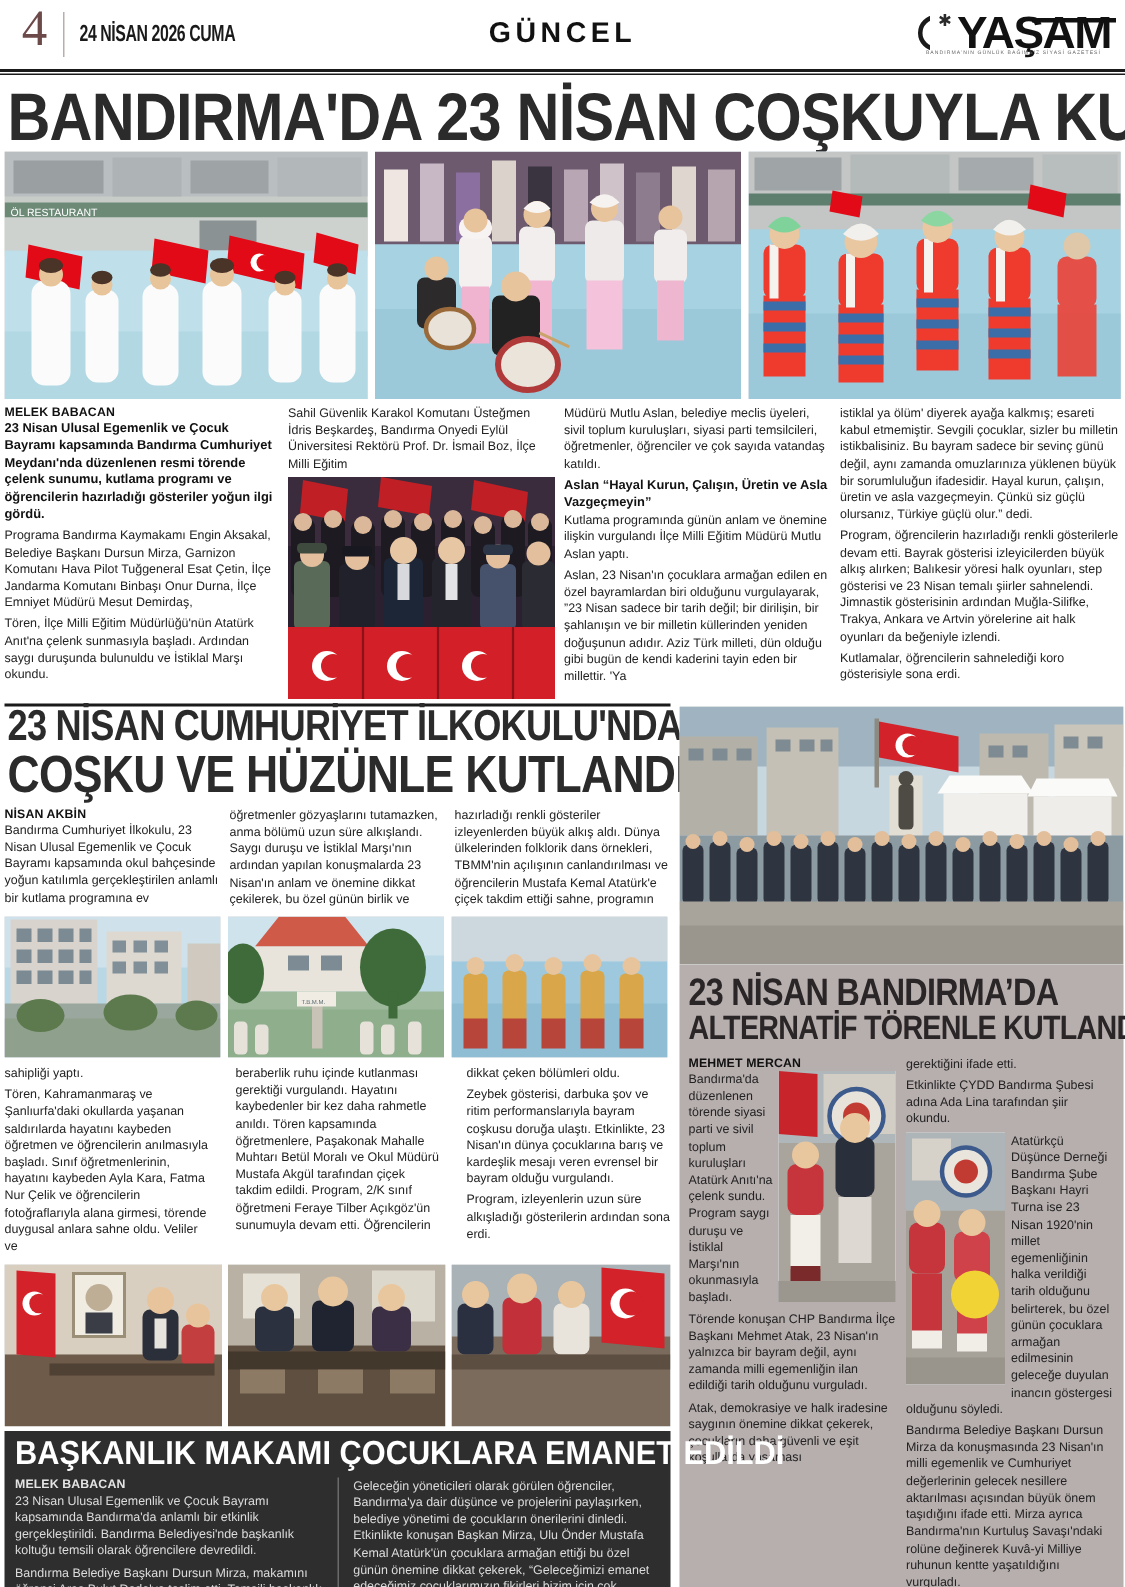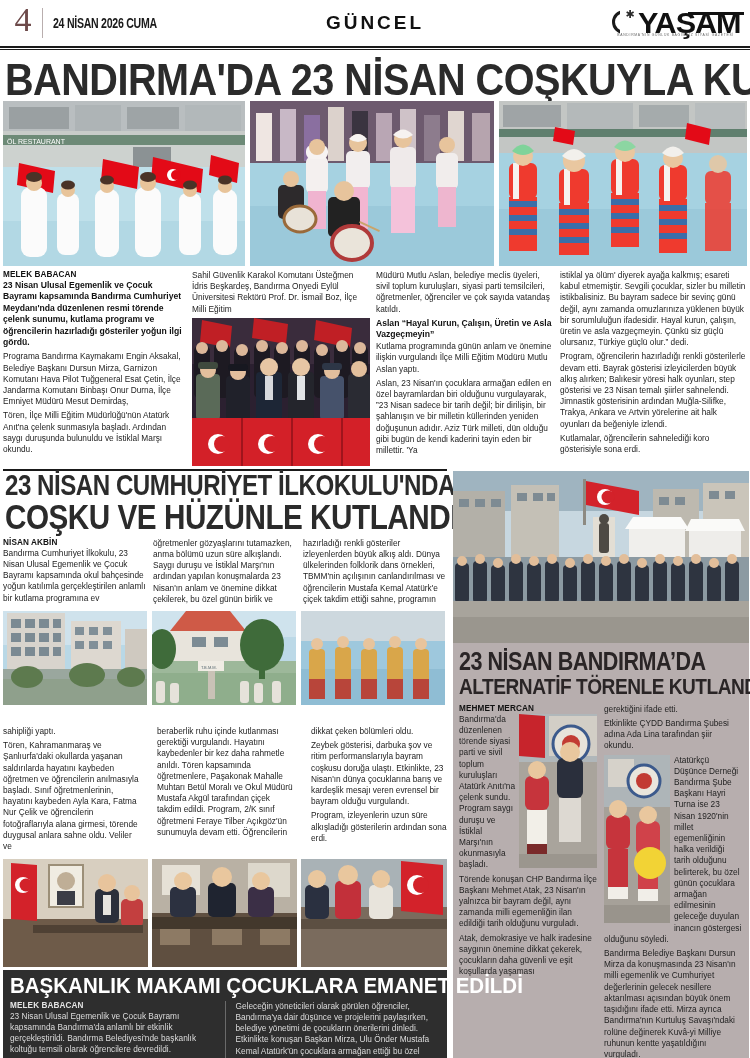--- a/index.html
+++ b/index.html
@@ -566,21 +566,21 @@
               <rect x="8" y="68" width="16" height="20"></rect>
                 <rect x="34" y="68" width="16" height="20"></rect>
               <rect x="60" y="68" width="16" height="20"></rect>
                 <rect x="86" y="68" width="16" height="20"></rect>
               <rect x="112" y="68" width="16" height="20"></rect>
             </g>
           </svg>
         </div>
       </div>
 
-      <div style="display:flex;gap:18px;margin-top:21px;">
+      <div style="display:flex;gap:18px;margin-top:5px;">
         <div style="width:144px;">
           <p class="bt">sahipliği yaptı.</p>
           <p class="bt">Tören, Kahramanmaraş ve Şanlıurfa'daki okullarda yaşanan saldırılarda hayatını kaybeden öğretmen ve öğrencilerin anılmasıyla başladı. Sınıf öğretmenlerinin, hayatını kaybeden Ayla Kara, Fatma Nur Çelik ve öğrencilerin fotoğraflarıyla alana girmesi, törende duygusal anlara sahne oldu. Veliler ve</p>
         </div>
         <div style="width:144px;">
           <p class="bt">beraberlik ruhu içinde kutlanması gerektiği vurgulandı. Hayatını kaybedenler bir kez daha rahmetle anıldı. Tören kapsamında öğretmenlere, Paşakonak Mahalle Muhtarı Betül Moralı ve Okul Müdürü Mustafa Akgül tarafından çiçek takdim edildi. Program, 2/K sınıf öğretmeni Feraye Tilber Açıkgöz'ün sunumuyla devam etti. Öğrencilerin</p>
         </div>
         <div style="width:144px;">
           <p class="bt">dikkat çeken bölümleri oldu.</p>
           <p class="bt">Zeybek gösterisi, darbuka şov ve ritim performanslarıyla bayram coşkusu doruğa ulaştı. Etkinlikte, 23 Nisan'ın dünya çocuklarına barış ve kardeşlik mesajı veren evrensel bir bayram olduğu vurgulandı.</p>

